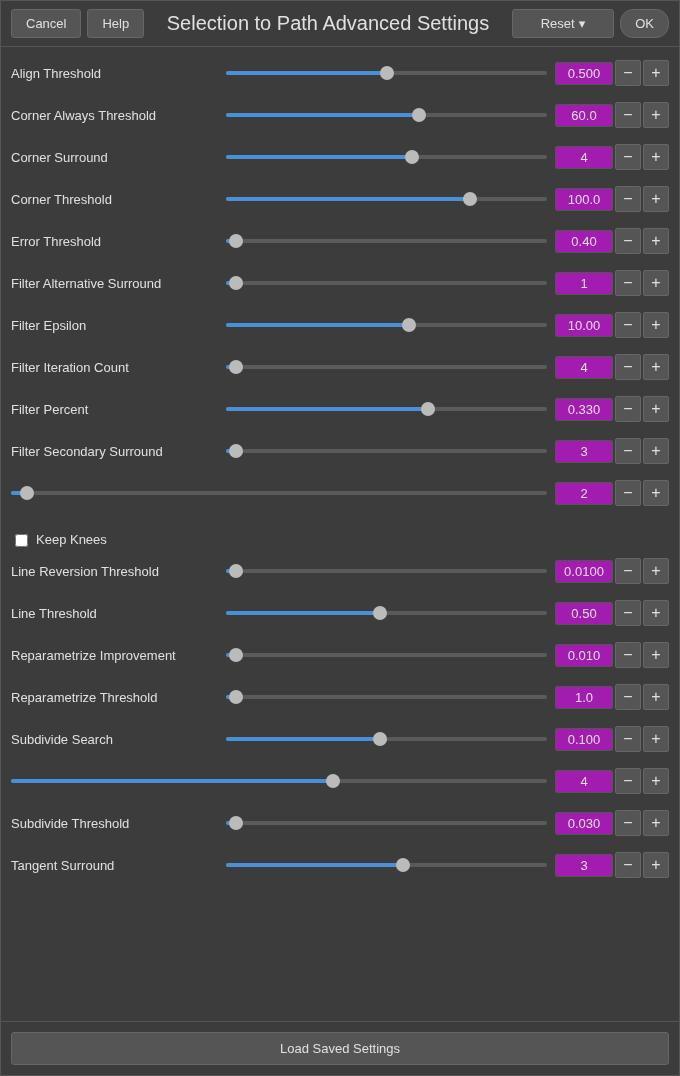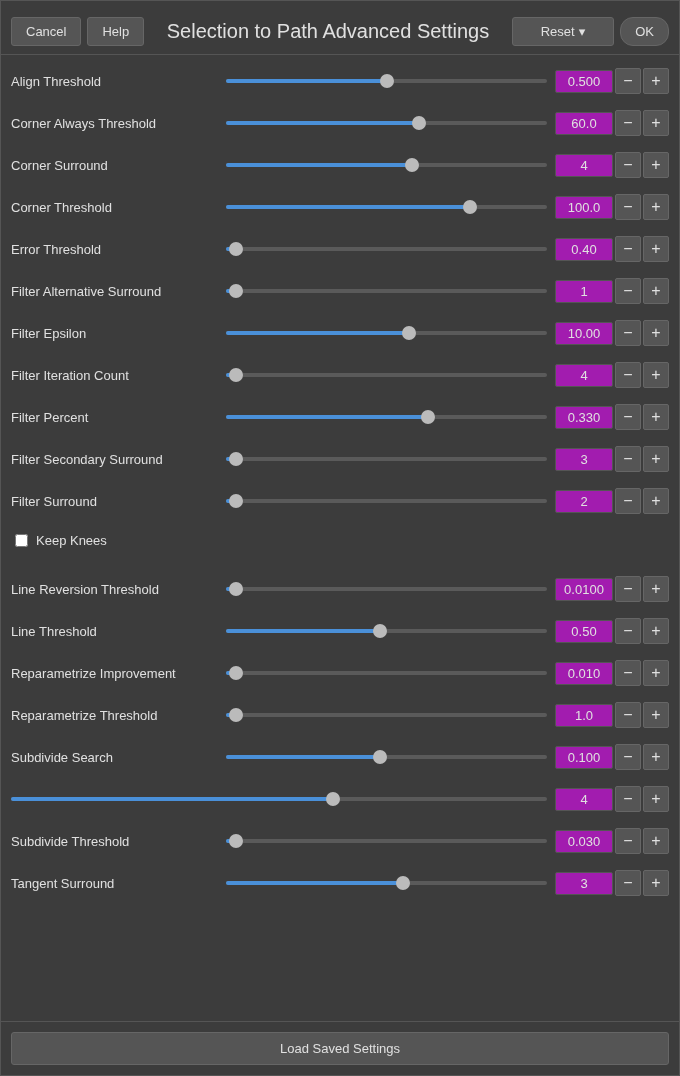--- a/index.html
+++ b/index.html
@@ -19,21 +19,20 @@
       display: flex;
       flex-direction: column;
     }
     .header {
       display: flex;
       align-items: center;
       padding: 8px 10px;
       background: #3c3c3c;
       border-bottom: 1px solid #555;
       gap: 6px;
-      margin-top: 8px;
     }
     .header-btn {
       background: #555;
       color: #e0e0e0;
       border: 1px solid #666;
       padding: 6px 14px;
       cursor: pointer;
       font-size: 13px;
       border-radius: 3px;
     }
@@ -134,22 +133,22 @@
       font-size: 16px;
       display: flex;
       align-items: center;
       justify-content: center;
       margin-left: 2px;
       border-radius: 2px;
       flex-shrink: 0;
     }
     .checkbox-row {
       display: flex;
-      align-items: center;
-      margin-bottom: 16px;
+      align-items: flex-end;
+      margin-bottom: 6px;
       height: 30px;
       padding-left: 4px;
     }
     .checkbox-row input[type="checkbox"] {
       margin-right: 8px;
       cursor: pointer;
     }
     .footer {
       display: flex;
       padding: 10px;
@@ -300,21 +299,20 @@
           <div class="slider-track">
             <div class="slider-fill" style="width: 3%;"></div>
             <div class="slider-thumb" style="left: 3%;"></div>
           </div>
         </div>
         <input type="text" class="value-box" value="3" style="">
         <button class="minus-btn">−</button>
         <button class="plus-btn">+</button>
       </div>
       <div class="row">
-        <span class="row-label">Filter Surround</span>
         <div class="slider-container">
           <div class="slider-track">
             <div class="slider-fill" style="width: 3%;"></div>
             <div class="slider-thumb" style="left: 3%;"></div>
           </div>
         </div>
         <input type="text" class="value-box" value="2" style="">
         <button class="minus-btn">−</button>
         <button class="plus-btn">+</button>
       </div>

